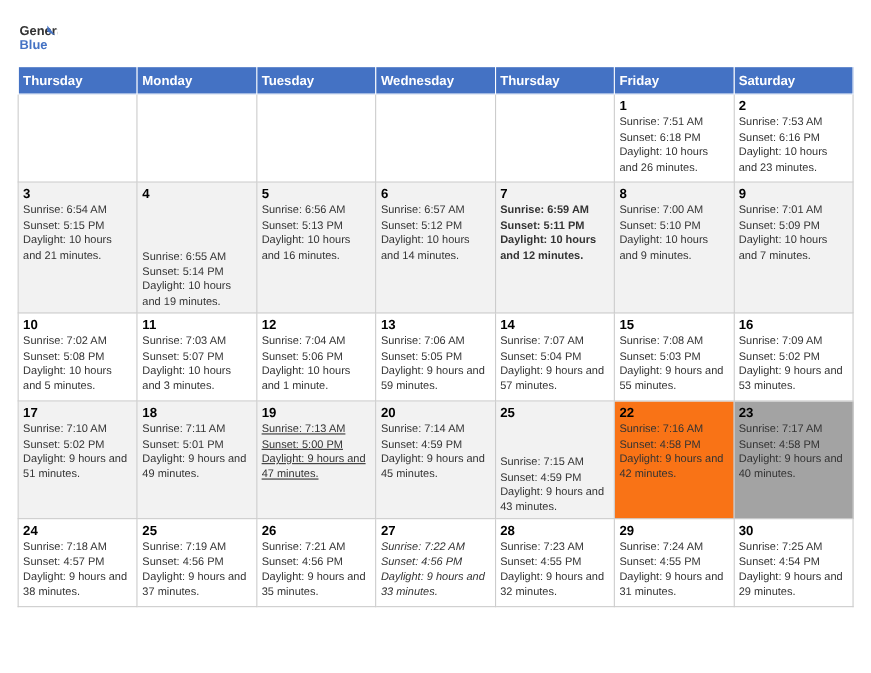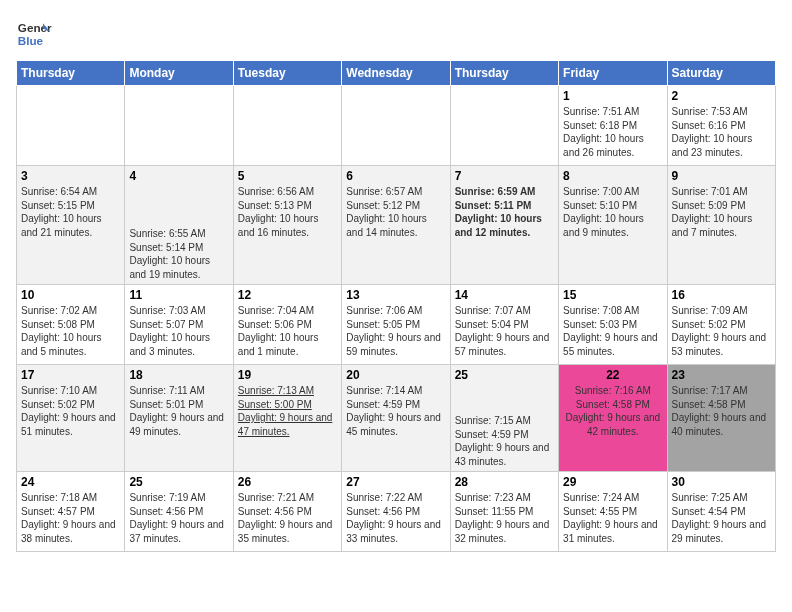--- a/index.html
+++ b/index.html
@@ -237,21 +237,21 @@
           <div class="day-info" style="white-space: pre-line;">Sunrise: 7:14 AM
 Sunset: 4:59 PM
 Daylight: 9 hours and 45 minutes.</div>
         </td>
         <td style="background: rgb(242, 242, 242);">
           <span class="day-num">25</span>
           <div class="day-info" style="white-space: pre-line; margin-top: 32px;">Sunrise: 7:15 AM
 Sunset: 4:59 PM
 Daylight: 9 hours and 43 minutes.</div>
         </td>
-        <td style="background: #ec4899; text-align: center;">
+        <td style="background: #f97316;">
           <span class="day-num">22</span>
           <div class="day-info" style="white-space: pre-line;">Sunrise: 7:16 AM
 Sunset: 4:58 PM
 Daylight: 9 hours and 42 minutes.</div>
         </td>
         <td style="background: #a3a3a3;">
           <span class="day-num">23</span>
           <div class="day-info" style="white-space: pre-line;">Sunrise: 7:17 AM
 Sunset: 4:58 PM
 Daylight: 9 hours and 40 minutes.</div>
@@ -271,28 +271,28 @@
 Daylight: 9 hours and 37 minutes.</div>
         </td>
         <td>
           <span class="day-num">26</span>
           <div class="day-info" style="white-space: pre-line;">Sunrise: 7:21 AM
 Sunset: 4:56 PM
 Daylight: 9 hours and 35 minutes.</div>
         </td>
         <td>
           <span class="day-num">27</span>
-          <div class="day-info" style="white-space: pre-line;">Sunrise: 7:22 AM
+          <div class="day-info" style="white-space: pre-line; font-style: italic;">Sunrise: 7:22 AM
 Sunset: 4:56 PM
 Daylight: 9 hours and 33 minutes.</div>
         </td>
         <td>
           <span class="day-num">28</span>
           <div class="day-info" style="white-space: pre-line;">Sunrise: 7:23 AM
-Sunset: 11:55 PM
+Sunset: 4:55 PM
 Daylight: 9 hours and 32 minutes.</div>
         </td>
         <td>
           <span class="day-num">29</span>
           <div class="day-info" style="white-space: pre-line;">Sunrise: 7:24 AM
 Sunset: 4:55 PM
 Daylight: 9 hours and 31 minutes.</div>
         </td>
         <td>
           <span class="day-num">30</span>

